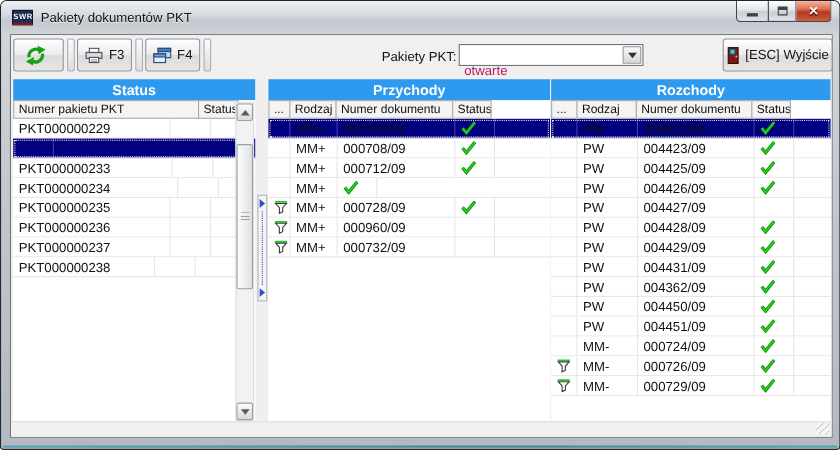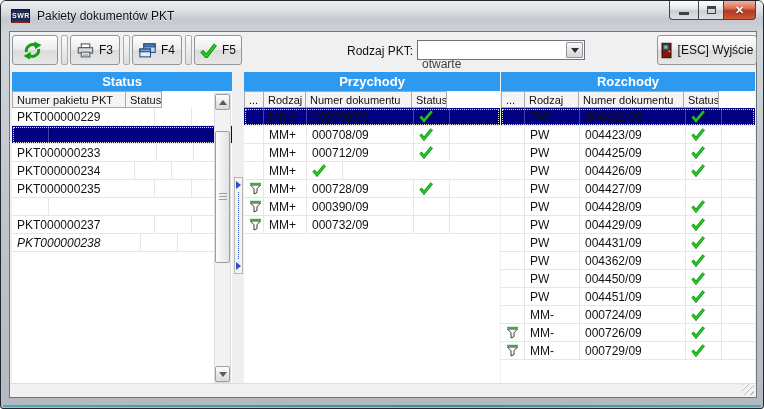--- a/index.html
+++ b/index.html
@@ -41,21 +41,21 @@
   .toolbar { position:absolute; left:0; top:0; width:746px; height:38px; background:#f0f0f0; }
   .tb-btn { position:absolute; top:3px; height:30px; border:1px solid #8e959c; border-radius:3px;
     background:linear-gradient(180deg,#fefefe 0%,#ececec 48%,#dcdcdc 52%,#e6e6e6 100%);
     box-shadow:inset 0 1px 0 #fff; display:flex; align-items:center; justify-content:center; gap:5px;
     font-size:12px; color:#111; }
   .tb-sep { position:absolute; top:3px; width:7px; height:30px; border:1px solid #a7adb3; border-radius:2px;
     background:linear-gradient(180deg,#fbfbfb,#dddddd); }
   .tb-label { position:absolute; top:12px; font-size:12px; color:#111; }
   .combo { position:absolute; left:407px; top:8px; width:168px; height:20px; background:#fff;
     border:1px solid #6d747b; display:flex; align-items:center; }
-  .combo-text { flex:1; font-size:12px; padding-left:4px; color:#404040; white-space:nowrap; overflow:hidden;margin-top:27px; }
+  .combo-text { flex:1; font-size:12px; padding-left:4px; color:#be185d; white-space:nowrap; overflow:hidden;margin-top:27px; }
   .combo-btn { width:17px; height:16px; margin-right:1px; border:1px solid #8e959c; border-radius:1px;
     background:linear-gradient(180deg,#f8f8f8,#d6d6d6); display:flex; align-items:center; justify-content:center; }
   .tri-dn { width:0; height:0; border-left:4px solid transparent; border-right:4px solid transparent; border-top:5px solid #2c3238; }
 
   
   .panels { position:absolute; left:0; top:38px; width:746px; height:315px; background:#f0f0f0; }
   .panel { position:absolute; top:2px; height:311px; background:#fff; }
   .panel-title { height:19px; background:var(--header-blue,#2d9af0); color:#fff; font-weight:bold;
     font-size:13px; text-align:center; line-height:19px; }
   .grid-head { display:flex; height:17px; }
@@ -150,31 +150,22 @@
           <svg width="17" height="15" viewBox="0 0 16 14">
             <rect x="4.5" y="0.8" width="10.8" height="8" fill="#bcd8f2" stroke="#2b4a78"></rect>
             <rect x="4.5" y="0.8" width="10.8" height="2.8" fill="#3f7fc4" stroke="#2b4a78"></rect>
             <rect x="0.8" y="5.6" width="10" height="7.4" fill="#e3eefa" stroke="#2b4a78"></rect>
             <rect x="0.8" y="5.6" width="10" height="2.6" fill="#6da3d8" stroke="#2b4a78"></rect>
           </svg>
         </span>
         <span>F4</span>
       </div>
       <div class="tb-sep" style="left:175px;"></div>
-      <div class="tb-btn" style="left:184px;width:48px;">
-        <span class="icon-wrap">
-          <svg width="17" height="15" viewBox="0 0 16 14">
-            <path d="M1.5 7.5 L6 12.5 L14.5 1.5" fill="none" stroke="#0a8f0a" stroke-width="3.6"></path>
-            <path d="M1.5 7.5 L6 12.5 L14.5 1.5" fill="none" stroke="#27cf27" stroke-width="1.8"></path>
-          </svg>
-        </span>
-        <span>F5</span>
-      </div>
-
-      <div class="tb-label" style="left:337px;">Rodzaj PKT:</div>
+
+      <div class="tb-label" style="left:337px;">Pakiety PKT:</div>
       <div class="combo">
         <div class="combo-text">otwarte</div>
         <div class="combo-btn">
             <span class="tri-dn"></span>
           </div>
       </div>
 
       <div class="tb-btn" style="left:647px;width:100px;">
         <span class="icon-wrap">
           <svg width="12" height="17" viewBox="0 0 12 16">
@@ -185,52 +176,53 @@
         </span>
         <span>[ESC] Wyjście</span>
       </div>
     </div>
 
     <div class="panels">
 
       <div class="panel" style="left:2px;width:220px;">
         <div class="panel-title">Status</div>
         <div class="grid-head">
-            <div class="hcell" style="width: 114px;">Numer pakietu PKT</div>
+            <div class="hcell" style="width: 169px;">Numer pakietu PKT</div>
             <div class="hcell" style="width: 37px;">Status</div>
           </div>
         <div class="grid-body">
             <div class="grow">
               <div class="gcell" style="width: 143px;">PKT000000229</div>
               <div class="gcell" style="width: 37px;"></div>
             </div>
             <div class="grow sel">
               <div class="gcell" style="width: 37px;"></div>
             </div>
             <div class="grow">
               <div class="gcell" style="width: 145px;">PKT000000233</div>
               <div class="gcell" style="width: 37px;"></div>
             </div>
             <div class="grow">
-              <div class="gcell" style="width: 123px;">PKT000000234</div>
+              <div class="gcell" style="width: 150px;">PKT000000234</div>
               <div class="gcell" style="width: 37px;"></div>
             </div>
             <div class="grow">
               <div class="gcell" style="width: 143px;">PKT000000235</div>
               <div class="gcell" style="width: 37px;"></div>
             </div>
             <div class="grow">
+              <div class="gcell" style="width: 143px;">PKT000000236</div>
               <div class="gcell" style="width: 37px;"></div>
             </div>
             <div class="grow">
               <div class="gcell" style="width: 143px;">PKT000000237</div>
               <div class="gcell" style="width: 37px;"></div>
             </div>
             <div class="grow">
-              <div class="gcell" style="width: 129px; font-style: italic;">PKT000000238</div>
+              <div class="gcell" style="width: 129px;">PKT000000238</div>
               <div class="gcell" style="width: 37px;"></div>
             </div>
           </div>
         <div class="vscroll">
           <div class="sb-btn up">
               <span class="tri-up-s"></span>
             </div>
           <div class="sb-thumb">
               <span class="grip"></span>
             </div>
@@ -317,21 +309,21 @@
               </div>
             </div>
             <div class="grow">
               <div class="gcell" style="width: 20px;">
                 <svg width="13" height="13" viewBox="0 0 13 13">
                   <line x1="1" y1="1.6" x2="12" y2="1.6" stroke="#1ec81e" stroke-width="1.6"></line>
                   <path d="M1.5 3 L11.5 3 L8 6.8 L8 10.6 L5 12 L5 6.8 Z" fill="#fcfcfc" stroke="#3a3a3a"></path>
                 </svg>
               </div>
               <div class="gcell" style="width: 43px;">MM+</div>
-              <div class="gcell" style="width: 107px;">000390/09</div>
+              <div class="gcell" style="width: 107px;">000960/09</div>
               <div class="gcell" style="width: 36px;"></div>
             </div>
             <div class="grow">
               <div class="gcell" style="width: 20px;">
                 <svg width="13" height="13" viewBox="0 0 13 13">
                   <line x1="1" y1="1.6" x2="12" y2="1.6" stroke="#1ec81e" stroke-width="1.6"></line>
                   <path d="M1.5 3 L11.5 3 L8 6.8 L8 10.6 L5 12 L5 6.8 Z" fill="#fcfcfc" stroke="#3a3a3a"></path>
                 </svg>
               </div>
               <div class="gcell" style="width: 43px;">MM+</div>

